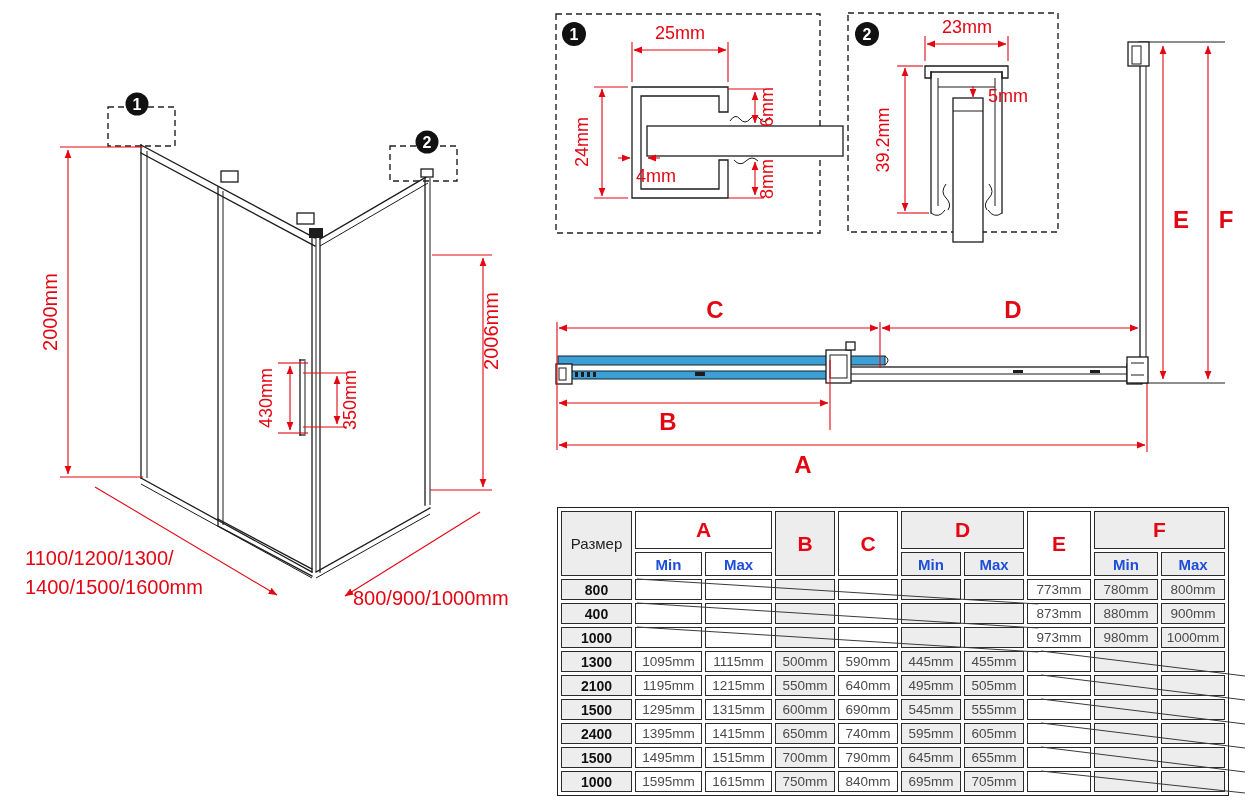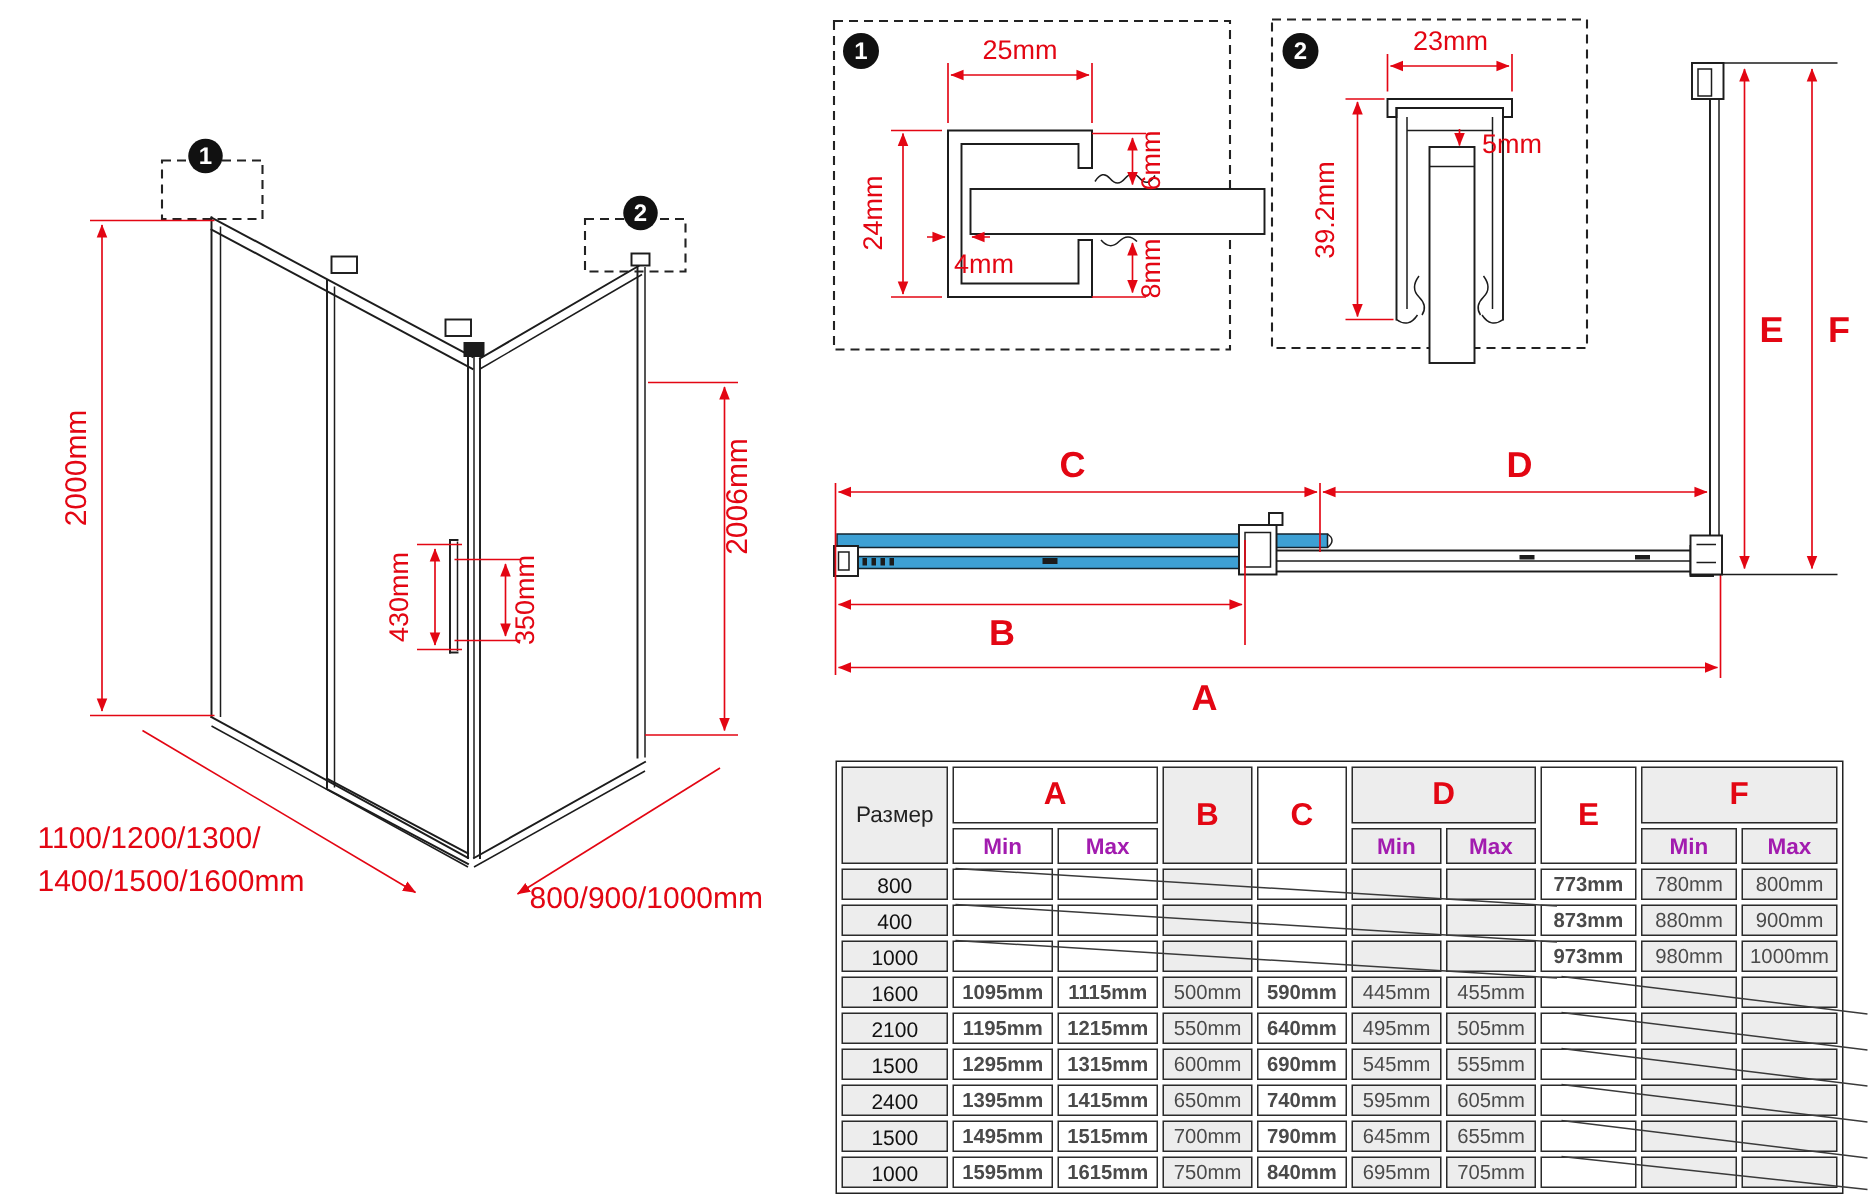--- a/index.html
+++ b/index.html
@@ -24,27 +24,27 @@
   .badge{fill:#ffffff;font-size:16px;font-weight:bold;text-anchor:middle;}
   .glass{fill:#3da0d4;stroke:#12232e;stroke-width:1;}
   .ovl{stroke:#3a3a3a;stroke-width:1;}
 
   
   #tablebox{left:557px;top:507px;}
   #spec-table{border-collapse:separate;border-spacing:3px;table-layout:fixed;
               border:1px solid #222;background:#fff;}
   #spec-table th,#spec-table td{border:1px solid #2b2b2b;text-align:center;
               vertical-align:middle;padding:0;overflow:hidden;}
-  .g{background:#ededed;} .w{background:#ffffff;font-weight:bold;}
+  .g{background:#ededed;} .w{background:#ffffff;}
   .hletter{color:#e30613;font-size:21px;font-weight:bold;}
-  .hminmax{font-size:15px;font-weight:bold;color:#a21caf;}
+  .hminmax{font-size:15px;font-weight:bold;color:#1d4ed8;}
   .hsize{font-size:15px;font-weight:normal;color:#222;margin-top:32px;}
   .hrow1 th{height:36px;} .hrow2 th{height:22px;}
   #spec-table td{height:19px;}
-  .rsize{font-size:14px;font-weight:normal;color:#111;}
+  .rsize{font-size:14px;font-weight:bold;color:#111;}
   .val{font-size:13.5px;color:#4a4a4a;}
   #tbl-overlay{left:557px;top:507px;pointer-events:none;}
 </style>
 </head>
 <body>
 
 <div id="page">
 
 <svg width="0" height="0" class="abs" aria-hidden="true">
   <defs>
@@ -316,21 +316,21 @@
       <td class="w val"></td>
       <td class="g val"></td>
       <td class="w val"></td>
       <td class="g val"></td>
       <td class="g val"></td>
       <td class="w val">973mm</td>
       <td class="g val">980mm</td>
       <td class="g val">1000mm</td>
     </tr>
     <tr>
-      <td class="g rsize">1600</td>
+      <td class="g rsize">1300</td>
       <td class="w val">1095mm</td>
       <td class="w val">1115mm</td>
       <td class="g val">500mm</td>
       <td class="w val">590mm</td>
       <td class="g val">445mm</td>
       <td class="g val">455mm</td>
       <td class="w val"></td>
       <td class="g val"></td>
       <td class="g val"></td>
     </tr>

